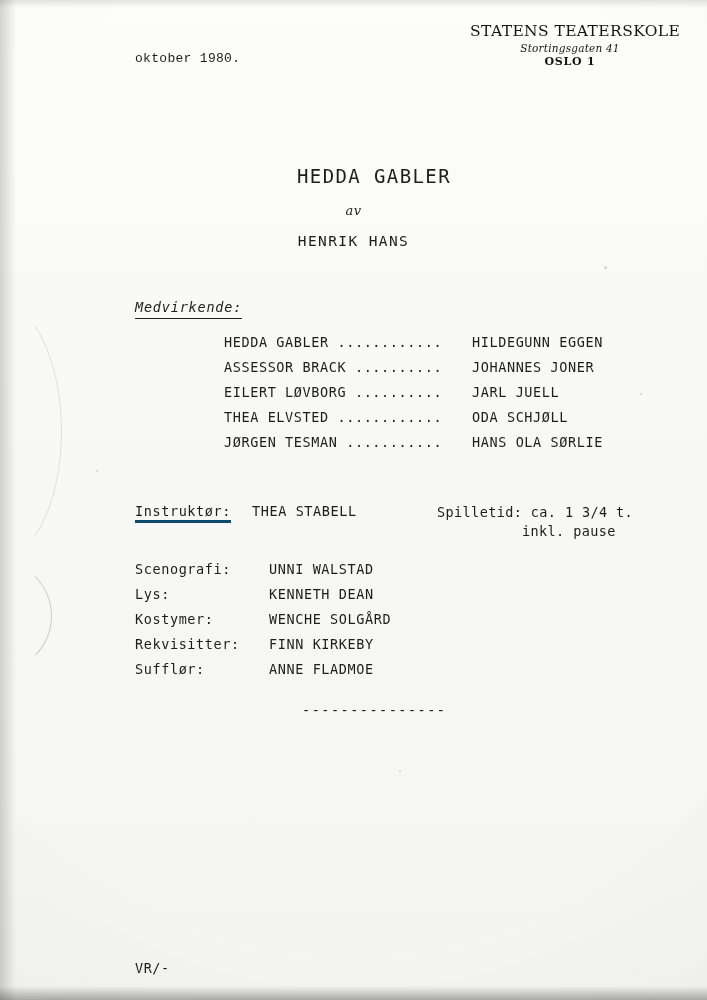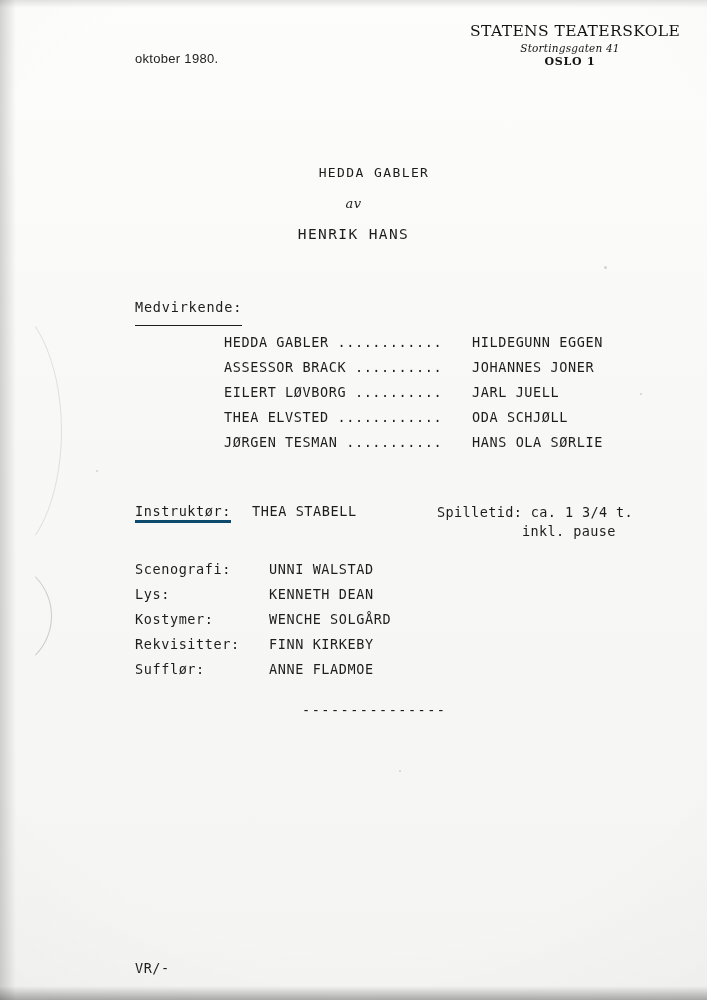--- a/index.html
+++ b/index.html
@@ -81,36 +81,36 @@
     font-size: 11px;
     font-weight: bold;
     margin-top: 1px;
     letter-spacing: 0.8px;
   }
 
   .date {
     position: absolute;
     top: 51px;
     left: 135px;
-    font-family: Liberation Sans, sans-serif;
+    font-family: Liberation Mono, monospace;
     font-size: 13px;
     letter-spacing: 0.3px;
   }
 
   
   .title-block {
     position: absolute;
     top: 165px;
     left: 0;
     width: 707px;
     text-align: center;
     letter-spacing: 1.4px;
   }
   .title-block .play {
-    font-size: 13px;
+    font-size: 19px;
     padding-left: 41px;
   }
   .title-block .by {
     font-size: 13px;
     margin-top: 16px;
     letter-spacing: 0.5px;
     font-family: "DejaVu Serif", serif;
     font-style: italic;
   }
   .title-block .author {
@@ -119,21 +119,22 @@
   }
 
   
   .cast-heading {
     position: absolute;
     top: 299px;
     left: 135px;
     font-size: 13.5px;
     letter-spacing: 0.8px;
     border-bottom: 1px solid #1d1d1d;
-    padding-bottom: 10px;
+    padding-bottom: 3px;
+    font-style: italic;
   }
   .cast-list {
     position: absolute;
     top: 334px;
     left: 224px;
     font-size: 13.5px;
     letter-spacing: 0.6px;
   }
   .cast-row {
     display: flex;

